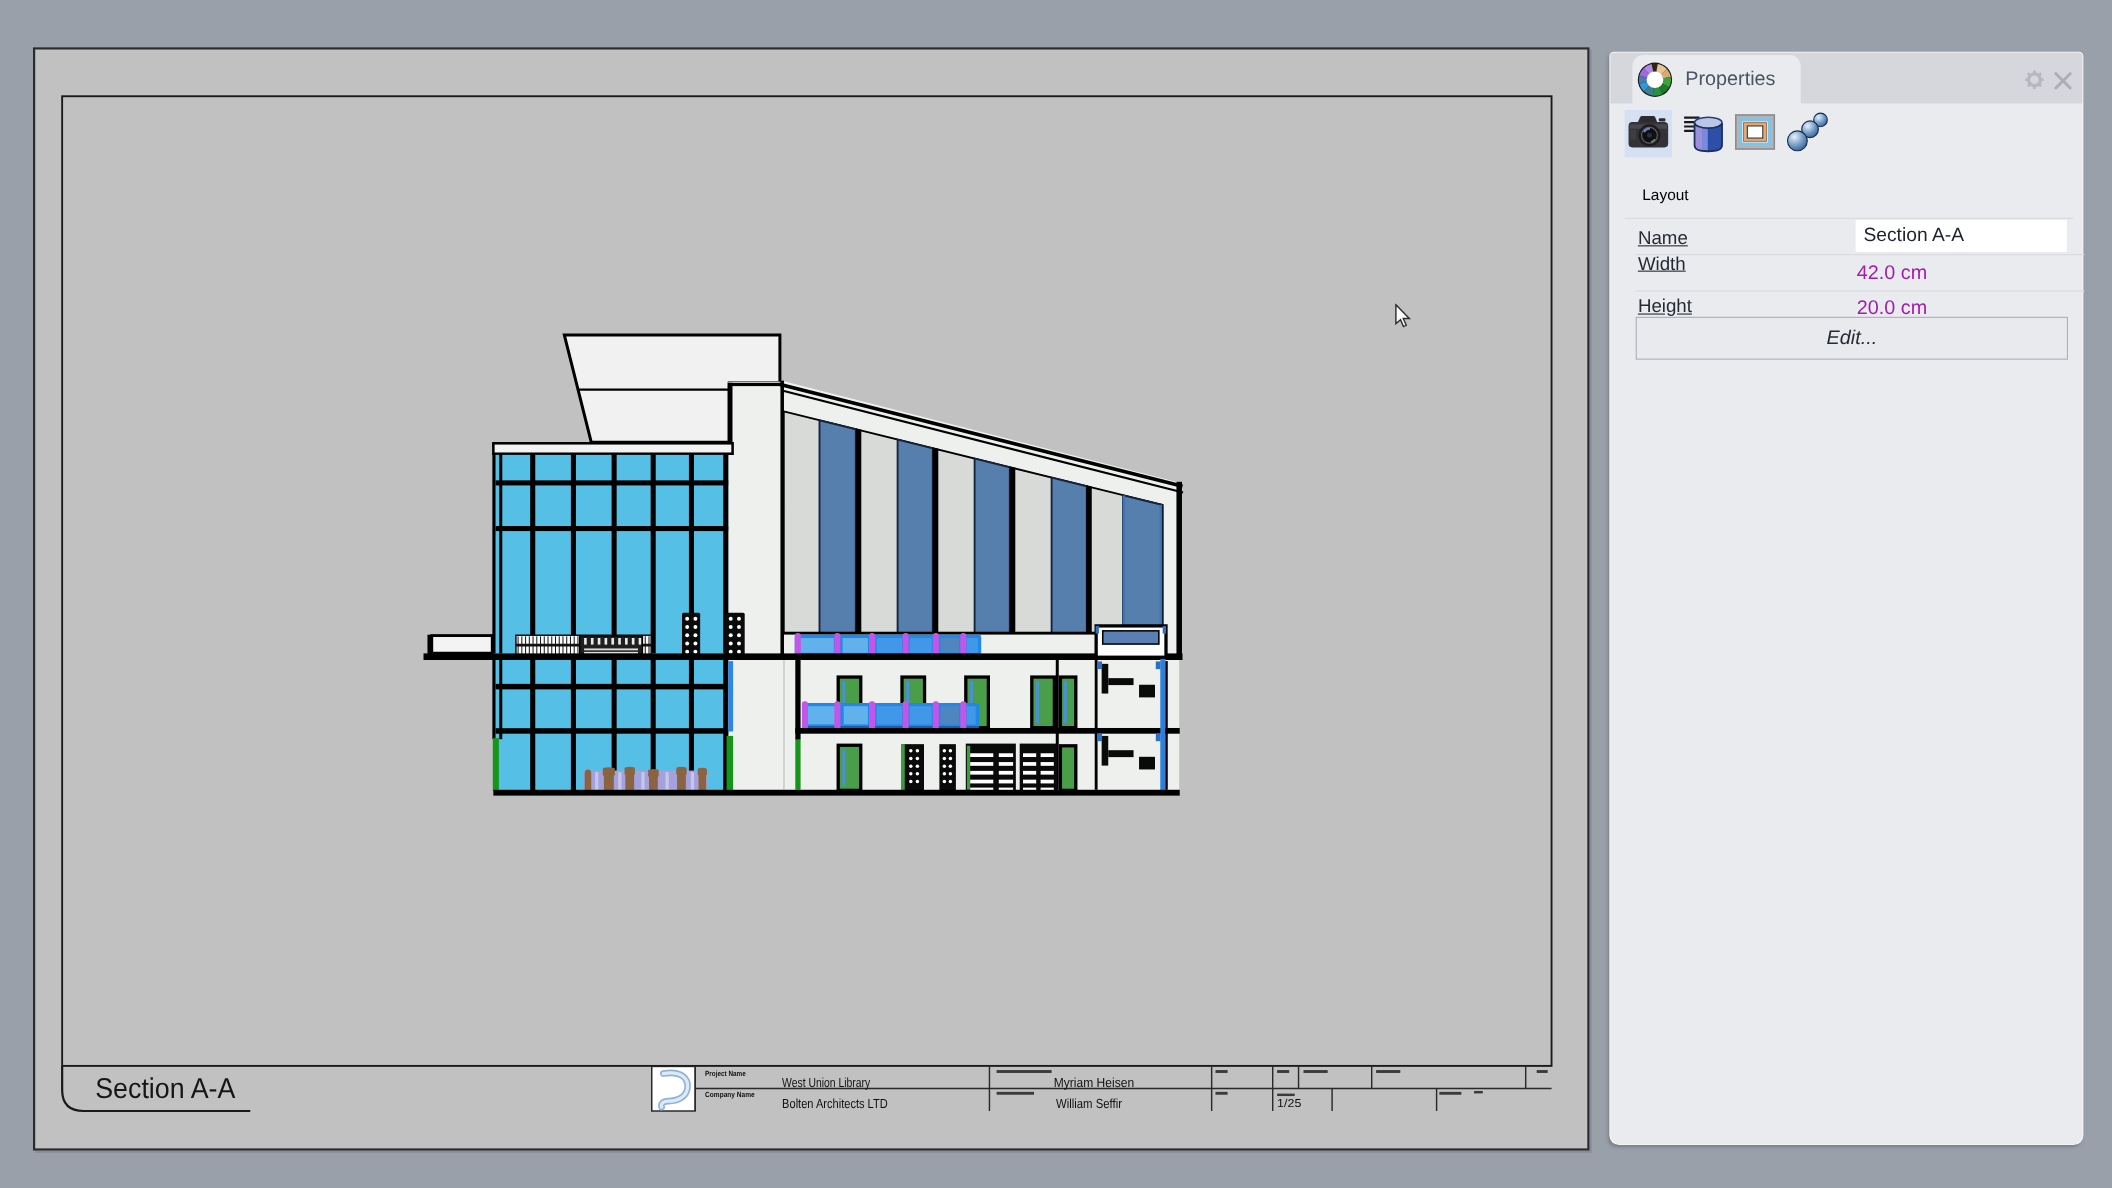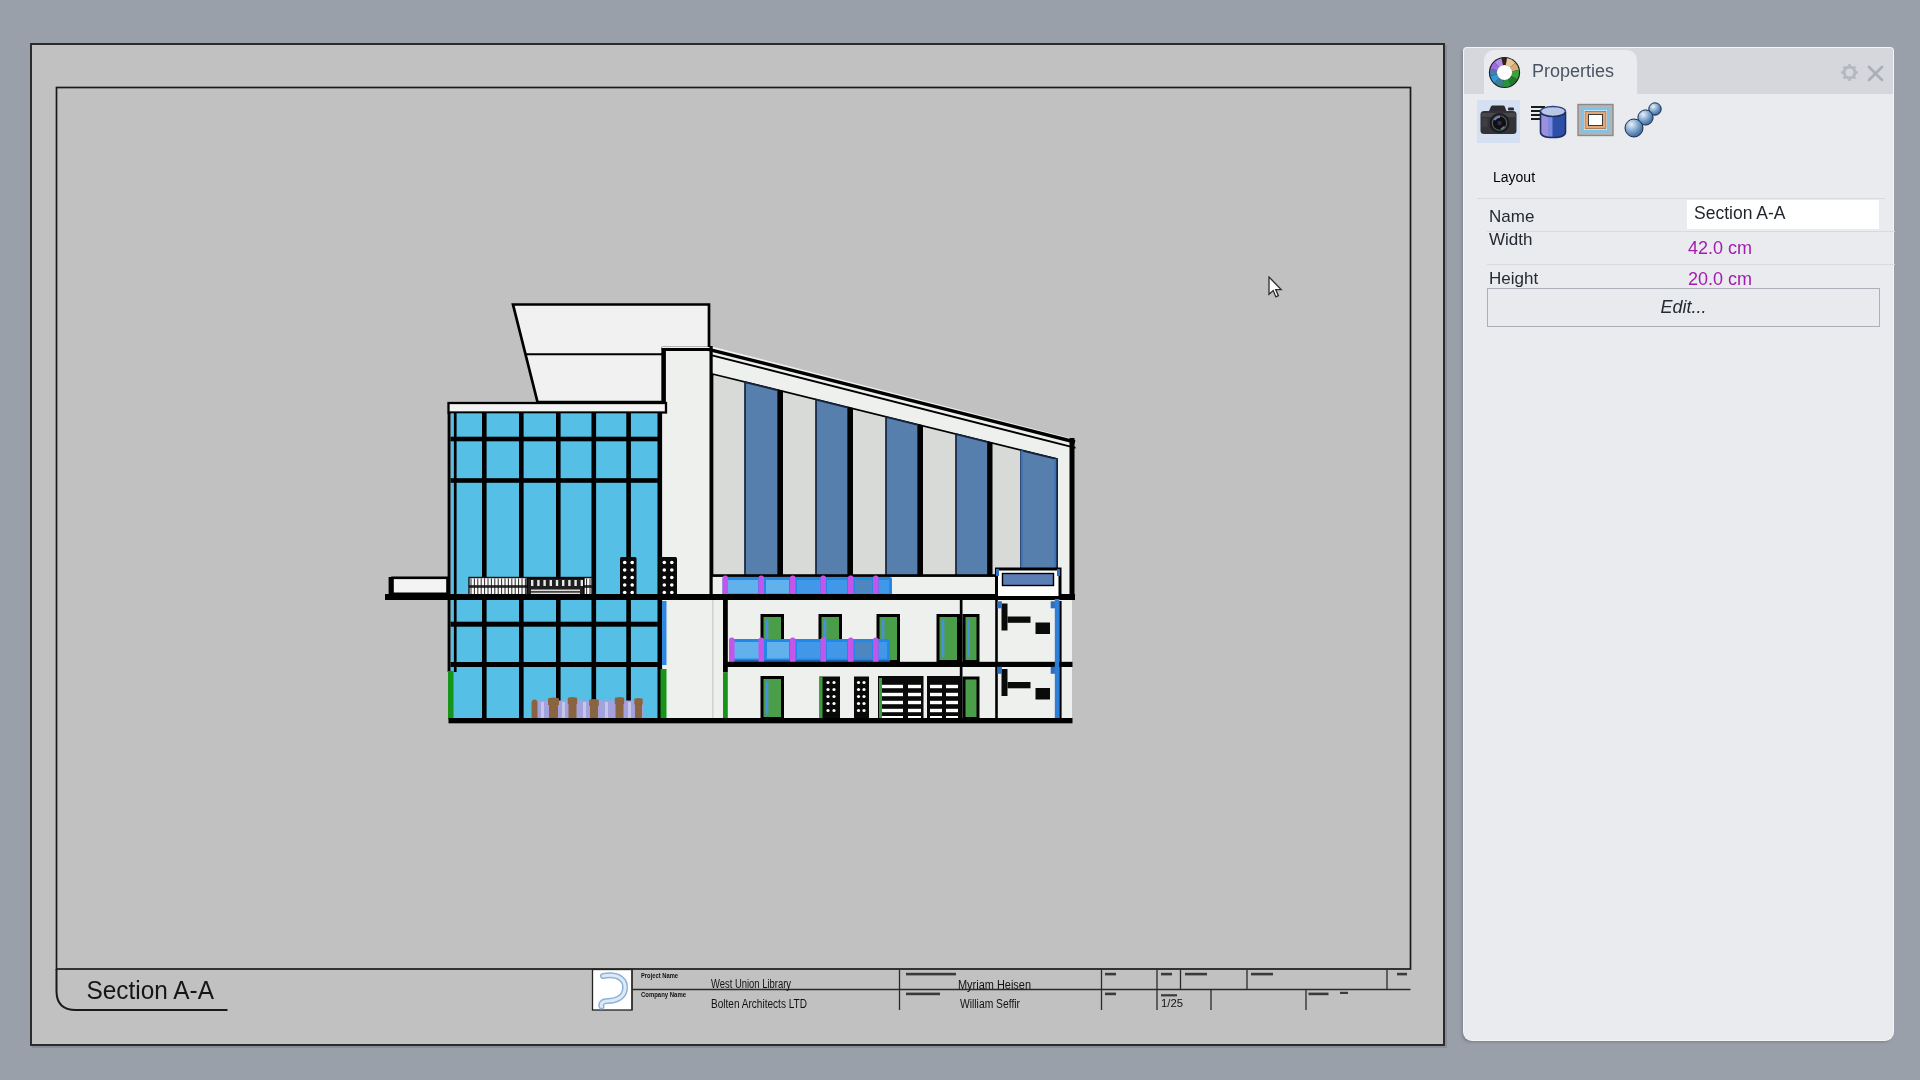--- a/index.html
+++ b/index.html
@@ -14,21 +14,21 @@
   #phead{position:absolute;left:0;top:0;width:429px;height:46px;background:#d5d7dc;border-radius:3px 3px 0 0;}
   #ptab{position:absolute;left:20px;top:2px;width:143px;height:46px;background:#e9ebee;border-radius:10px 10px 0 0;padding-left:10px;}
   #ptab svg{position:absolute;left:4px;top:6px;}
   #ptab .t{position:absolute;left:48px;top:11px;font-size:18px;color:#4b5463;}
   #pgear{position:absolute;left:376px;top:15px;color:#a9adb4;}
   #pclose{position:absolute;left:402px;top:16px;color:#a9adb4;}
   .icon{position:absolute;top:52px;width:43px;height:43px;}
   #isel{position:absolute;left:13px;top:52px;width:43px;height:43px;background:#d5e0f3;}
   #lay{position:absolute;left:13px;top:121px;font-size:14px;color:#000000;margin-left:16px;}
   .hr{position:absolute;left:13px;width:408px;height:1px;background:#d8dadd;}
-  .lbl{position:absolute;left:25px;font-size:17px;color:#262b33;}
+  .lbl{position:absolute;left:25px;font-size:17px;color:#262b33;text-decoration:underline;}
   .val{position:absolute;left:224px;font-size:18px;color:#a21caf;}
   #nameinput{position:absolute;left:223px;top:152px;width:192px;height:29px;background:#fff;}
   #nameinput span{position:absolute;left:7px;top:3px;font-size:17.5px;color:#1f242c;}
   #editbtn{position:absolute;left:23px;top:240px;width:391px;height:37px;border:1px solid #aaafb8;
     background:#e8eaed;font-size:18px;color:#262b33;text-align:center;line-height:37px;font-style:italic;}
   #cursor{position:absolute;left:1266px;top:276px;}
 </style>
 </head>
 <body>
 <div id="canvas"></div>

